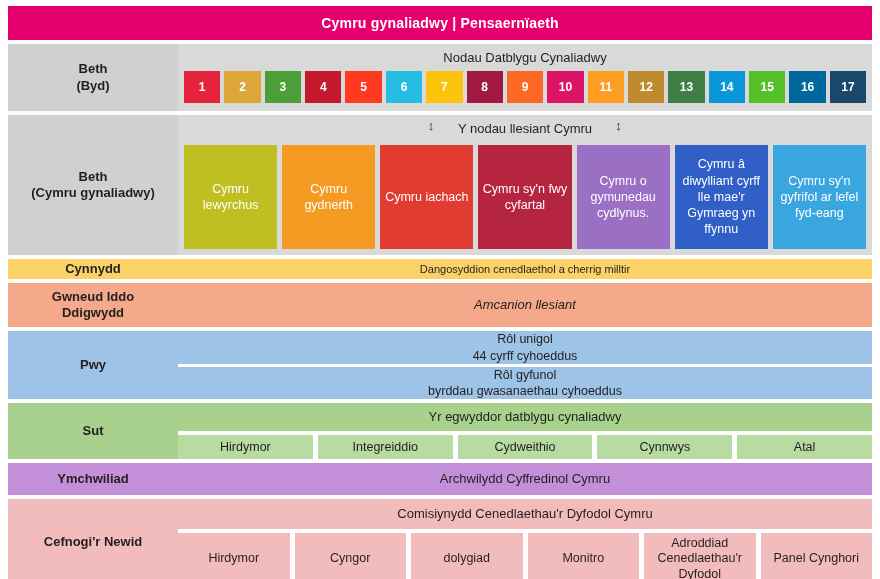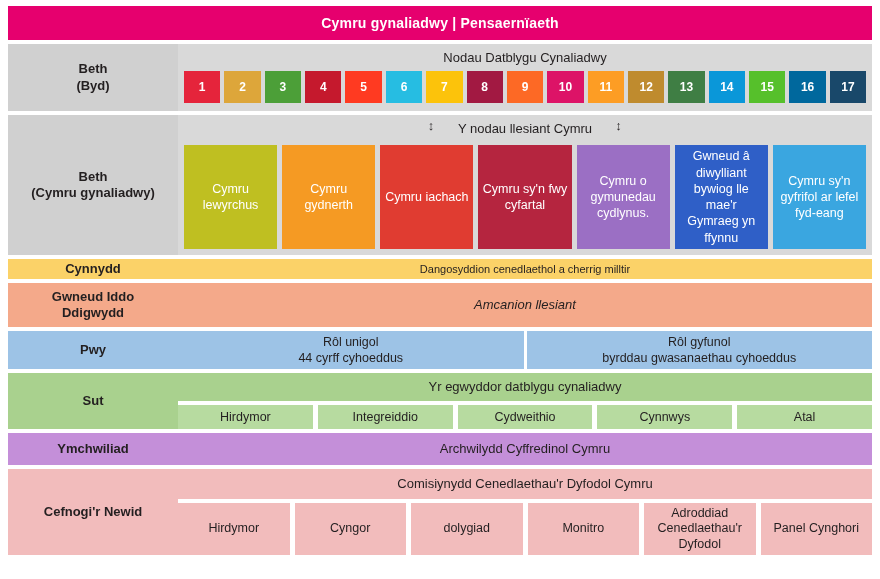--- a/index.html
+++ b/index.html
@@ -58,21 +58,21 @@
   }
 
   .single{
     display:flex;align-items:center;justify-content:center;text-align:center;
     line-height:1.3;box-sizing:border-box;
   }
   .bar-cynnydd{height:20px;background:#fbd268;font-size:11px;}
   .bar-gwneud{height:44px;background:#f4a98a;font-size:13px;font-style:italic;}
   .bar-gwneud span{display:block;}
 
-  .split{display:flex;gap:3px;}
+  .split{display:flex;gap:3px;flex-direction:column;}
   .split > div{
     flex:1;height:38px;background:#9dc3e6;
     display:flex;align-items:center;justify-content:center;text-align:center;
     font-size:12.5px;line-height:1.3;
   }
 
   .sut-top{height:28px;background:#a9d18e;font-size:13px;}
   .sut-row{display:flex;gap:5px;margin-top:4px;}
   .sut-row > div{
     flex:1;height:24px;background:#b7dba0;
@@ -143,21 +143,21 @@
         <span>Y nodau llesiant Cymru</span>
         <span class="arrow a2">↕</span>
       </div>
       <div class="wb-wrap">
         <div class="wb-row">
           <div class="wb" style="background:#bfbf21">Cymru lewyrchus</div>
           <div class="wb" style="background:#f59a23">Cymru gydnerth</div>
           <div class="wb" style="background:#e03c31">Cymru iachach</div>
           <div class="wb" style="background:#b5253f">Cymru sy'n fwy cyfartal</div>
           <div class="wb" style="background:#9b6fc4">Cymru o gymunedau cydlynus.</div>
-          <div class="wb" style="background:#2f5fc7">Gwneud â diwylliant bywiog lle mae'r Gymraeg yn ffynnu</div>
+          <div class="wb" style="background:#2f5fc7">Cymru â diwylliant cyrff lle mae'r Gymraeg yn ffynnu</div>
           <div class="wb" style="background:#3aa6e0">Cymru sy'n gyfrifol ar lefel fyd-eang</div>
         </div>
       </div>
     </div>
   </div>
 
   <div class="row">
     <div class="label" style="background:#fbd268">Cynnydd</div>
     <div class="body">
       <div class="single bar-cynnydd">Dangosyddion cenedlaethol a cherrig milltir</div>

